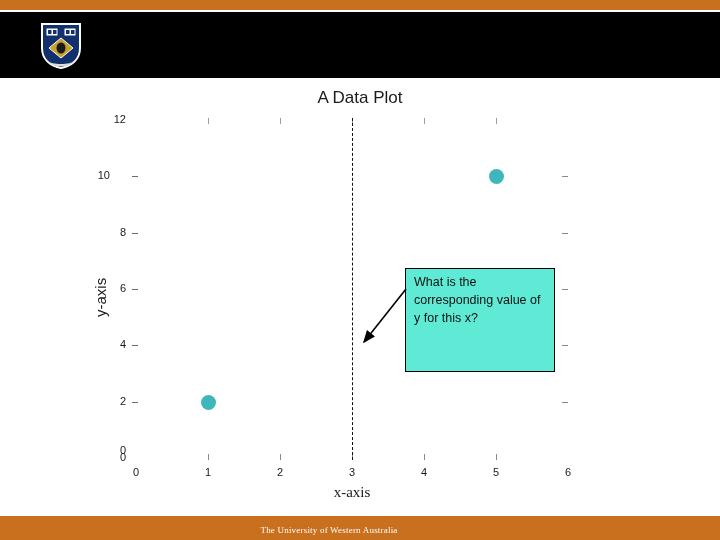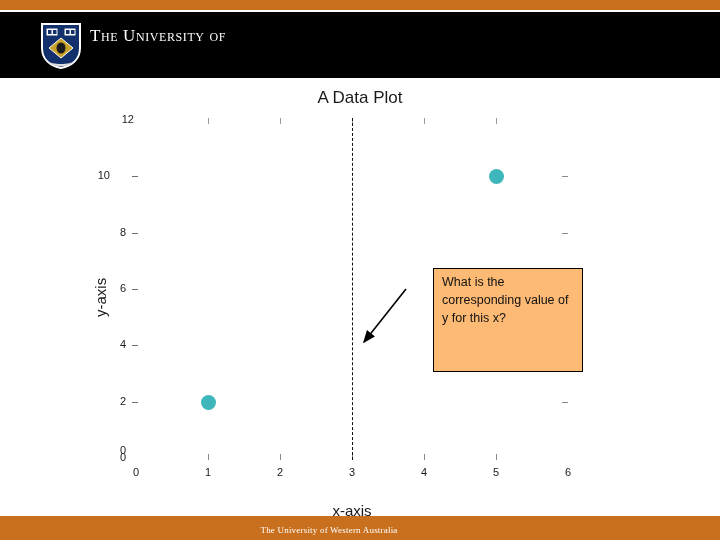--- a/index.html
+++ b/index.html
@@ -87,27 +87,26 @@
   }
 
   .vline{
     position:absolute;width:0;
     border-left:1px dashed #111111;
   }
 
   .callout{
     position:absolute;
     border:1px solid #000000;
-    background:#fdba74;
+    background:#5eead4;
     box-sizing:border-box;
     padding:5px 7px 5px 8px;
     font-size:12.5px;
     line-height:1.42;
     color:#111111;
-    margin-left:28px;
   }
   .arrow-svg{position:absolute;left:0;top:0;overflow:visible;}
 </style>
 </head>
 <body>
 
 <div id="slide">
 
   <div class="top-bar"></div>
   <div class="top-rule"></div>
@@ -123,21 +122,20 @@
       <rect x="13" y="8" width="3.5" height="4" fill="#12306B"></rect>
       <rect x="26" y="8" width="3.5" height="4" fill="#12306B"></rect>
       <rect x="31" y="8" width="3.5" height="4" fill="#12306B"></rect>
       <path d="M21 16 L33 26 L21 36 L9 26 Z" fill="#C8A227" stroke="#ffffff" stroke-width="1"></path>
       <ellipse cx="21" cy="26" rx="4.5" ry="5.5" fill="#1b1b1b"></ellipse>
       <path d="M7 39 C12 43 30 43 35 39 C30 46 12 46 7 39 Z" fill="#dcdcdc"></path>
     </svg>
   </div>
 
   <div class="uni-wordmark">
-    <span class="l1">The University of</span>
   </div>
 
   <div id="plot">
     <div class="chart-title">A Data Plot</div>
     <div class="plot-area" id="plot-area">
         <div class="ytick-label" style="left: 96px; top: 371px;">0</div>
         <div class="ytick-label" style="left: 96px; top: 314.667px;">2</div>
         <div class="ytick-mark-l" style="left: 132px; top: 321.667px;"></div>
         <div class="ytick-mark-r" style="left: 562px; top: 321.667px;"></div>
         <div class="ytick-label" style="left: 96px; top: 258.333px;">4</div>
@@ -145,40 +143,40 @@
         <div class="ytick-mark-r" style="left: 562px; top: 265.333px;"></div>
         <div class="ytick-label" style="left: 96px; top: 202px;">6</div>
         <div class="ytick-mark-l" style="left: 132px; top: 209px;"></div>
         <div class="ytick-mark-r" style="left: 562px; top: 209px;"></div>
         <div class="ytick-label" style="left: 96px; top: 145.667px;">8</div>
         <div class="ytick-mark-l" style="left: 132px; top: 152.667px;"></div>
         <div class="ytick-mark-r" style="left: 562px; top: 152.667px;"></div>
         <div class="ytick-label" style="left: 80px; top: 89.3333px;">10</div>
         <div class="ytick-mark-l" style="left: 132px; top: 96.3333px;"></div>
         <div class="ytick-mark-r" style="left: 562px; top: 96.3333px;"></div>
-        <div class="ytick-label" style="left: 104px; top: 33px;">12</div>
+        <div class="ytick-label" style="left: 96px; top: 33px;">12</div>
         <div class="xtick-label" style="left: 121px; top: 386px;">0</div>
         <div class="xtick-label" style="left: 193px; top: 386px;">1</div>
         <div class="xtick-mark-b" style="left: 208px; top: 374px;"></div>
         <div class="xtick-mark-t" style="left: 208px; top: 38px;"></div>
         <div class="xtick-label" style="left: 265px; top: 386px;">2</div>
         <div class="xtick-mark-b" style="left: 280px; top: 374px;"></div>
         <div class="xtick-mark-t" style="left: 280px; top: 38px;"></div>
         <div class="xtick-label" style="left: 337px; top: 386px;">3</div>
         <div class="xtick-mark-b" style="left: 352px; top: 374px;"></div>
         <div class="xtick-mark-t" style="left: 352px; top: 38px;"></div>
         <div class="xtick-label" style="left: 409px; top: 386px;">4</div>
         <div class="xtick-mark-b" style="left: 424px; top: 374px;"></div>
         <div class="xtick-mark-t" style="left: 424px; top: 38px;"></div>
         <div class="xtick-label" style="left: 481px; top: 386px;">5</div>
         <div class="xtick-mark-b" style="left: 496px; top: 374px;"></div>
         <div class="xtick-mark-t" style="left: 496px; top: 38px;"></div>
         <div class="xtick-label" style="left: 553px; top: 386px;">6</div>
         <div class="ytick-label" style="left: 96px; top: 364px;">0</div>
-        <div class="axis-label-x" style="left: 272px; top: 422px;">x-axis</div>
+        <div class="axis-label-x" style="left: 272px; top: 404px; font-family: Liberation Serif, serif;">x-axis</div>
         <div class="axis-label-y" style="left: 92px; top: 237px;">y-axis</div>
         <div class="vline" style="left: 352px; top: 38px; height: 342px; border-left-color: rgb(17, 17, 17);"></div>
         <div class="datapoint" style="left: 208px; top: 321.667px; background: rgb(63, 182, 188);"></div>
         <div class="datapoint" style="left: 496px; top: 96.3333px; background: rgb(63, 182, 188);"></div>
         <div class="callout" style="left: 405px; top: 188px; width: 150px; height: 104px;">What is the corresponding value of y for this x?</div>
         <svg class="arrow-svg" width="720" height="430">
           <defs>
             <marker id="ahead" markerWidth="9" markerHeight="9" refX="7" refY="3.2" orient="auto">
               <path d="M0,0 L8,3.2 L0,6.4 z" fill="#000"></path>
             </marker>

